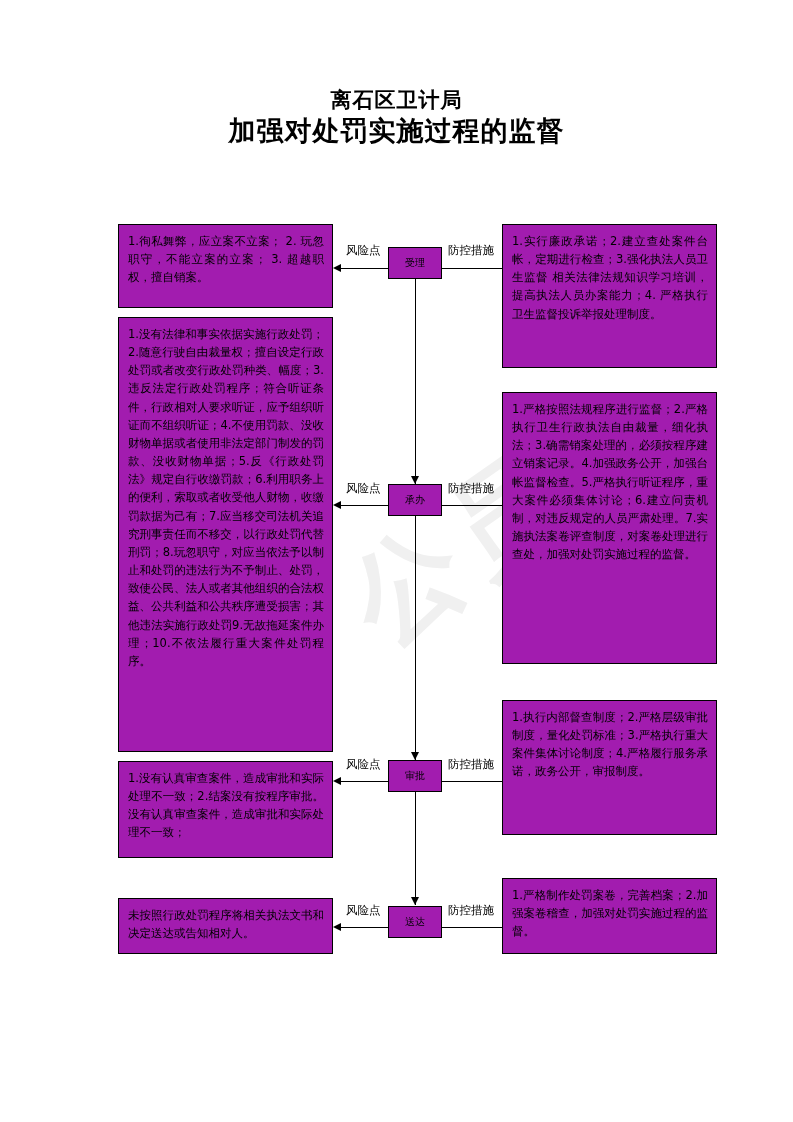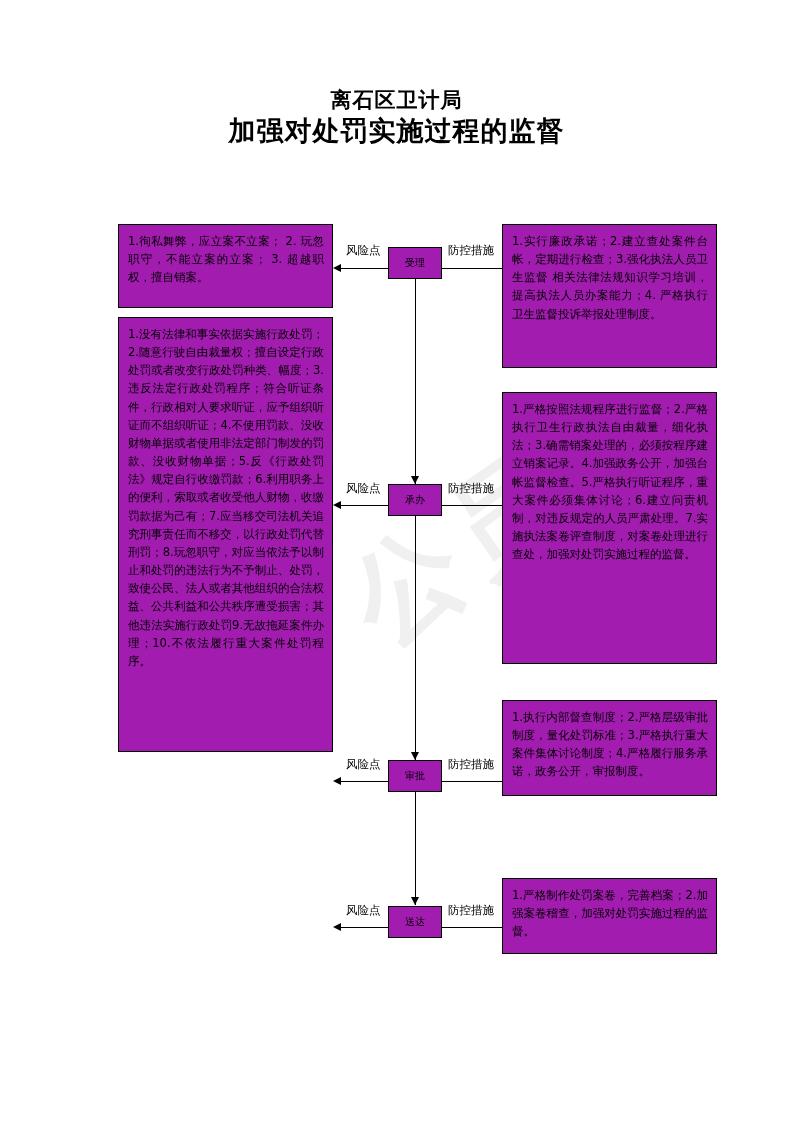--- a/index.html
+++ b/index.html
@@ -143,35 +143,37 @@
   <div class="label" style="left:346px; top:481px;">风险点</div>
   <div class="label" style="left:448px; top:481px;">防控措施</div>
 
   <div class="hline" style="left:340px; top:505px; width:48px;"></div>
   <div class="arrow-left" style="left:333px; top:501px;"></div>
   <div class="hline" style="left:442px; top:505px; width:60px;"></div>
 
   <div class="vline" style="left:415px; top:516px; height:244px;"></div>
   <div class="arrow-down" style="left:411px; top:752px;"></div>
 
+  <div class="box textbox" style="left:118px; top:761px; width:215px; height:97px;">1.没有认真审查案件，造成审批和实际处理不一致；2.结案没有按程序审批。没有认真审查案件，造成审批和实际处理不一致；</div>
 
   <div class="box node" style="left:388px; top:760px; width:54px; height:32px;">审批</div>
 
-  <div class="box textbox" style="left:502px; top:700px; width:215px; height:96px;">1.执行内部督查制度；2.严格层级审批制度，量化处罚标准；3.严格执行重大案件集体讨论制度；4.严格履行服务承诺，政务公开，审报制度。</div>
+  <div class="box textbox" style="left:502px; top:700px; width:215px; height:135px;">1.执行内部督查制度；2.严格层级审批制度，量化处罚标准；3.严格执行重大案件集体讨论制度；4.严格履行服务承诺，政务公开，审报制度。</div>
 
   <div class="label" style="left:346px; top:757px;">风险点</div>
   <div class="label" style="left:448px; top:757px;">防控措施</div>
 
   <div class="hline" style="left:340px; top:781px; width:48px;"></div>
   <div class="arrow-left" style="left:333px; top:777px;"></div>
   <div class="hline" style="left:442px; top:781px; width:60px;"></div>
 
   <div class="vline" style="left:415px; top:792px; height:113px;"></div>
   <div class="arrow-down" style="left:411px; top:897px;"></div>
 
+  <div class="box textbox" style="left:118px; top:898px; width:215px; height:56px;">未按照行政处罚程序将相关执法文书和决定送达或告知相对人。</div>
 
   <div class="box node" style="left:388px; top:906px; width:54px; height:32px;">送达</div>
 
   <div class="box textbox" style="left:502px; top:878px; width:215px; height:76px;">1.严格制作处罚案卷，完善档案；2.加强案卷稽查，加强对处罚实施过程的监督。</div>
 
   <div class="label" style="left:346px; top:903px;">风险点</div>
   <div class="label" style="left:448px; top:903px;">防控措施</div>
 
   <div class="hline" style="left:340px; top:927px; width:48px;"></div>
   <div class="arrow-left" style="left:333px; top:923px;"></div>

